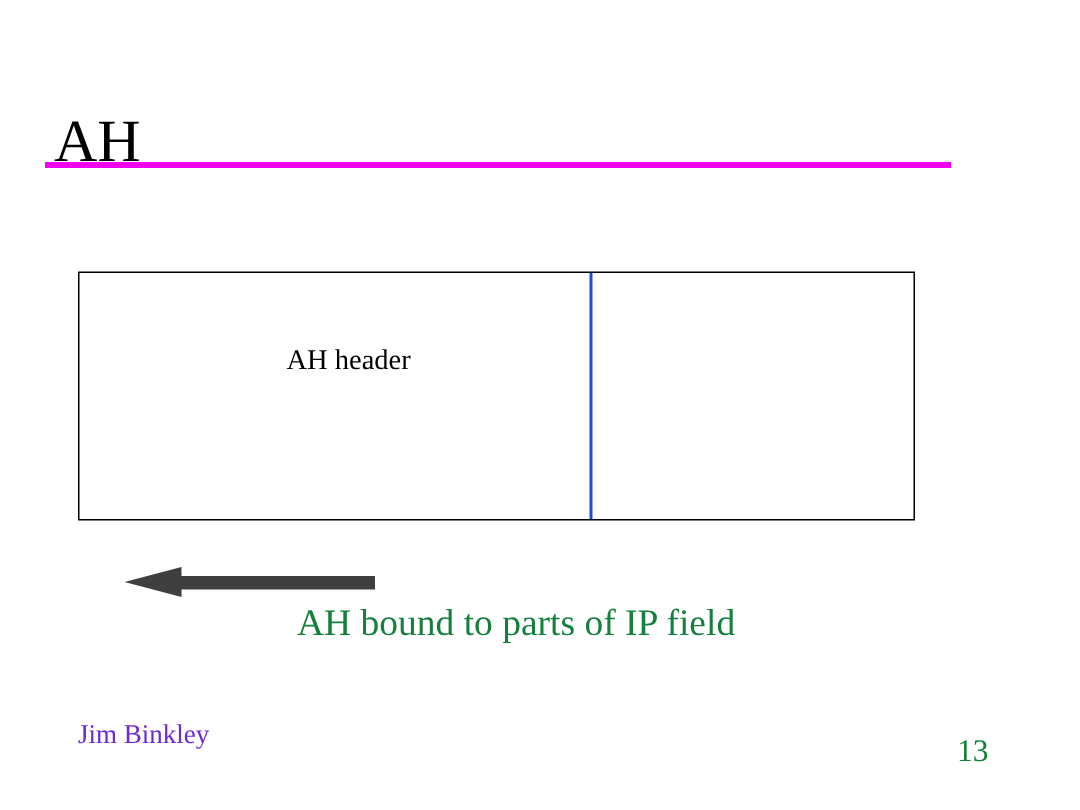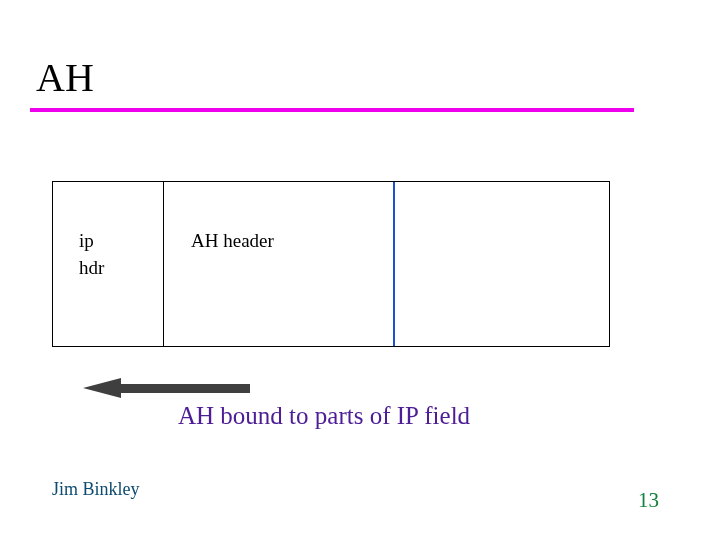--- a/index.html
+++ b/index.html
@@ -16,21 +16,21 @@
   }
   .slide {
     position: absolute;
     left: 0; top: 0;
     width: 720px;
     height: 540px;
   }
   .slide-title {
     position: absolute;
     left: 36px;
-    top: 55px;
+    top: 71px;
     font-size: 40px;
     line-height: 46px;
     color: #000000;
     font-family: "Liberation Serif", serif;
     letter-spacing: 0px;
   }
   .title-rule {
     position: absolute;
     left: 30px;
     top: 108px;
@@ -115,57 +115,53 @@
     top: 0;
     width: 0;
     height: 0;
     border-top: 10px solid transparent;
     border-bottom: 10px solid transparent;
     border-right: 38px solid #3f3f3f;
   }
 
   .caption {
     position: absolute;
-    left: 178px;
+    left: 198px;
     top: 400px;
     font-size: 25px;
     line-height: 32px;
-    color: #4c1d95;
+    color: #15803d;
   }
 
   .footer-author {
     position: absolute;
     left: 52px;
     top: 477px;
     font-size: 18px;
     line-height: 24px;
-    color: #0c4a6e;
+    color: #6d28d9;
   }
   .footer-page {
     position: absolute;
     left: 638px;
     top: 487px;
     font-size: 21px;
     line-height: 26px;
     color: #15803d;
   }
 </style>
 </head>
 <body>
 
 <div class="slide">
 
   <div class="slide-title">AH</div>
   <div class="title-rule"></div>
 
   <div class="packet">
-    <div class="packet-cell cell-ip">
-      <div class="cell-text">ip
-hdr</div>
-    </div>
     <div class="packet-cell cell-ah">
       <div class="cell-text">AH header</div>
     </div>
   </div>
 
   <div class="arrow">
     <div class="arrow-head"></div>
     <div class="arrow-shaft"></div>
   </div>
 

